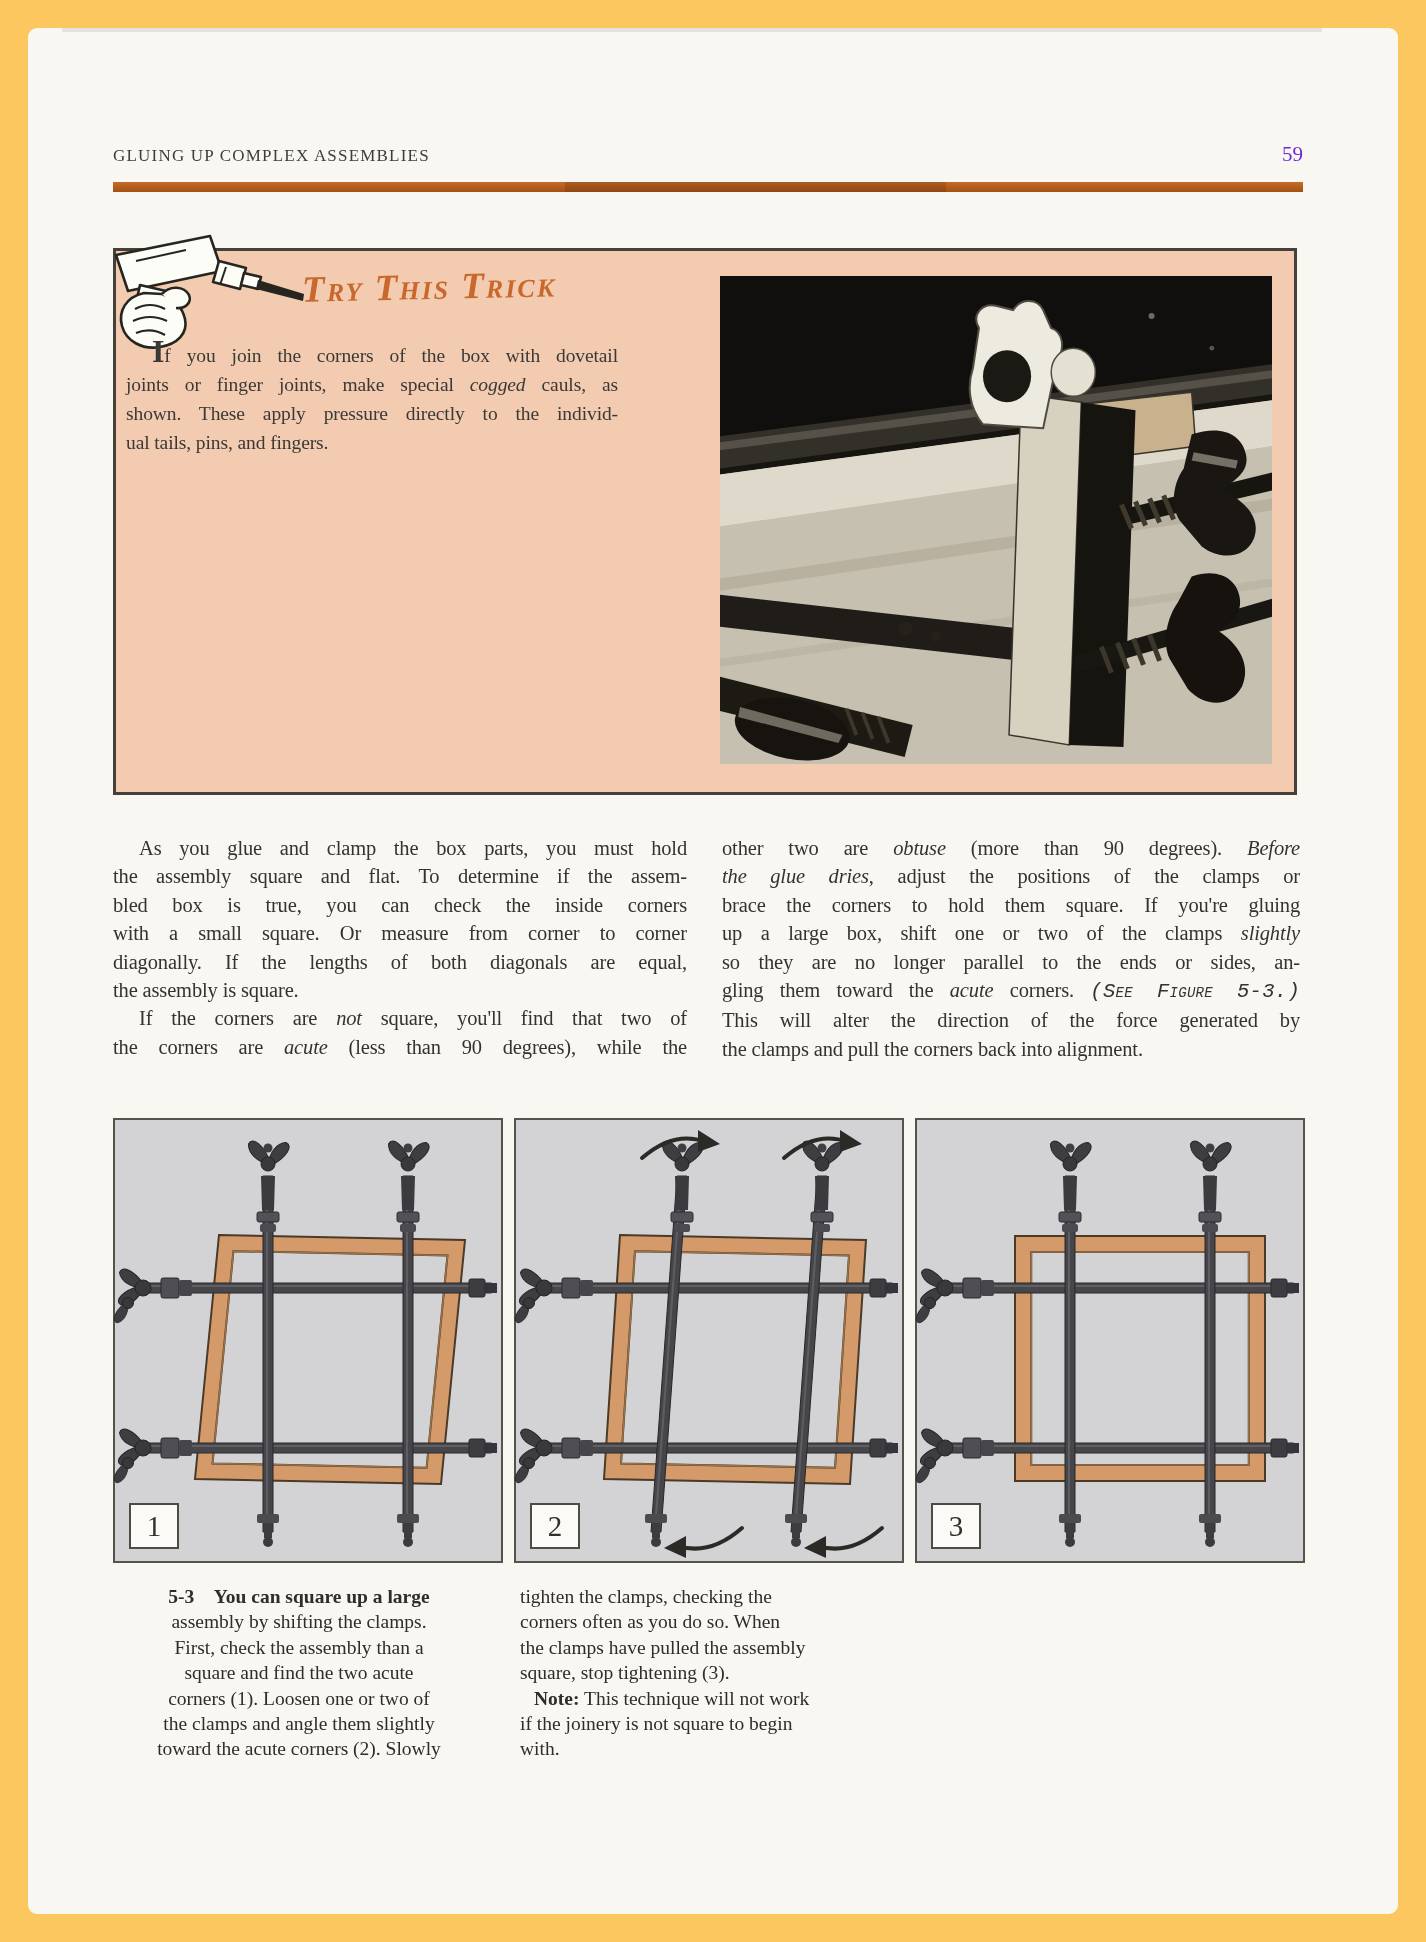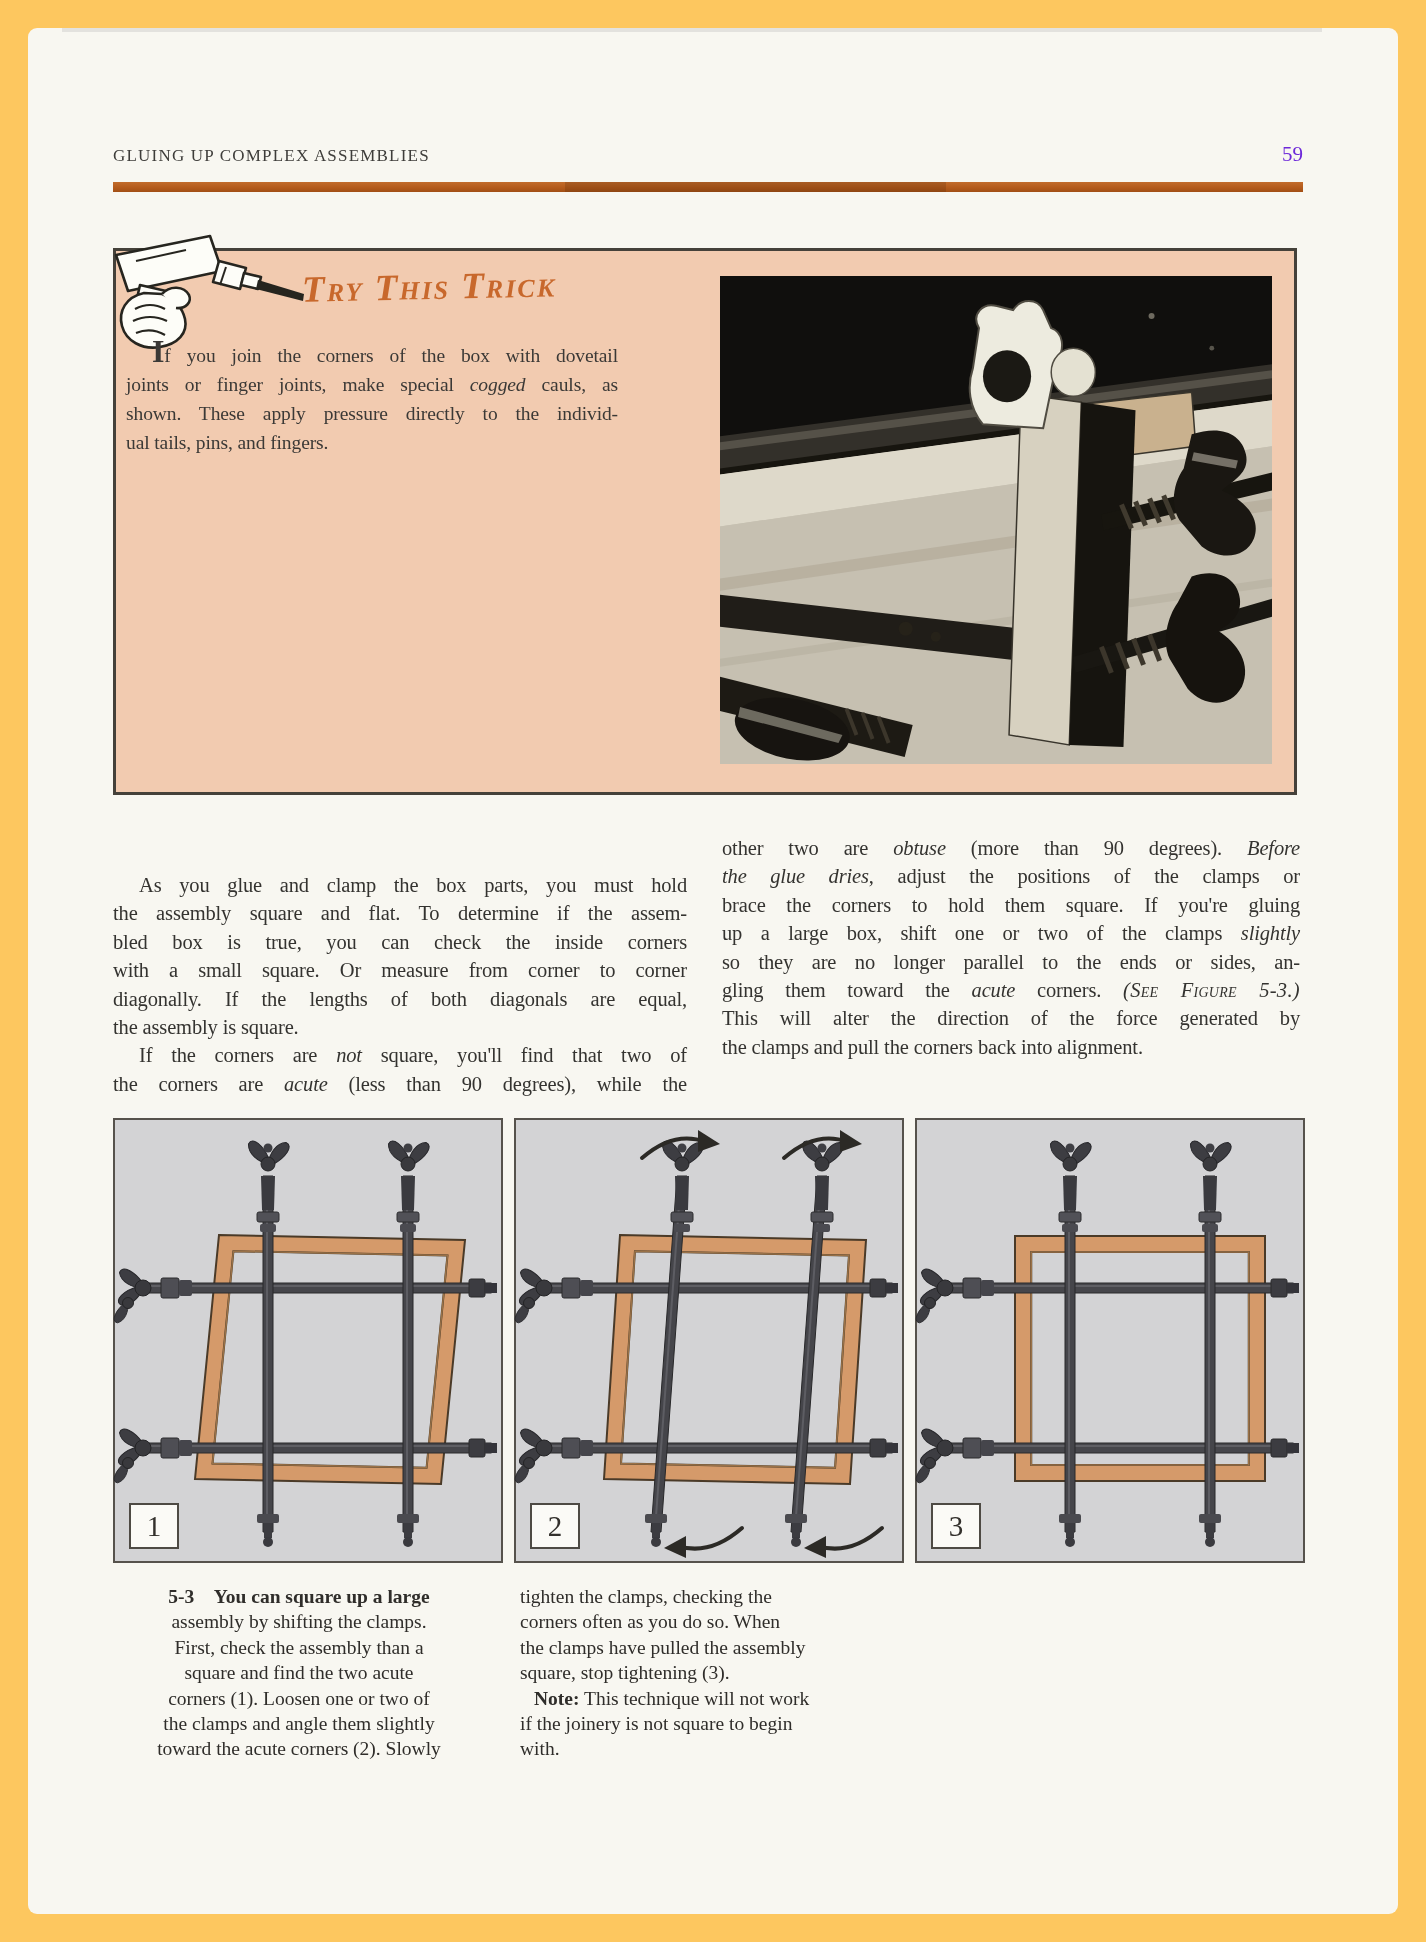--- a/index.html
+++ b/index.html
@@ -26,25 +26,25 @@
   .trickhead{position:absolute;left:186px;top:14px;font-variant:small-caps;font-style:italic;
         font-weight:bold;font-size:37px;letter-spacing:2px;color:var(--c-heading_orange,#c8682c);
         transform:rotate(-1.2deg);}
   .trickpara{position:absolute;left:10px;top:90px;width:492px;font-size:19.5px;
         line-height:29px;color:#3b3936;letter-spacing:-.1px;}
   .trickpara .ln:first-child::first-letter{font-size:32px;font-weight:bold;line-height:20px;}
   .photo{position:absolute;left:604px;top:25px;width:552px;height:488px;}
   
   .bodycol{position:absolute;top:806px;font-size:20.5px;line-height:28.4px;
         letter-spacing:-.15px;color:#343330;}
-  .bodycol.colL{left:85px;width:574px;margin-top:37px;}
+  .bodycol.colL{left:85px;width:574px;}
   .bodycol.colR{left:694px;width:578px;}
   .ln{min-height:1em;}
   .jl{text-align:justify;text-align-last:justify;}
-  .scit{font-style:italic;font-variant:small-caps;letter-spacing:.3px;}
+  .scit{font-style:italic;font-variant:small-caps;letter-spacing:.3px;font-family:Liberation Mono, monospace;}
   
   .figrow{position:absolute;left:85px;top:1090px;width:1192px;height:446px;display:flex;gap:11px;}
   .panel{position:relative;width:390px;height:445px;}
   .panel svg{display:block;}
   .panelnum{position:absolute;left:16px;bottom:14px;width:46px;height:42px;
         background:#fbfaf6;border:2.5px solid #4e4a44;display:flex;align-items:center;
         justify-content:center;font-size:29px;color:#33302c;}
   
   .cap{position:absolute;top:1556px;font-size:19.5px;line-height:25.4px;color:#2f2d2a;}
   .cap.cap1{left:85px;width:372px;text-align:center;}

